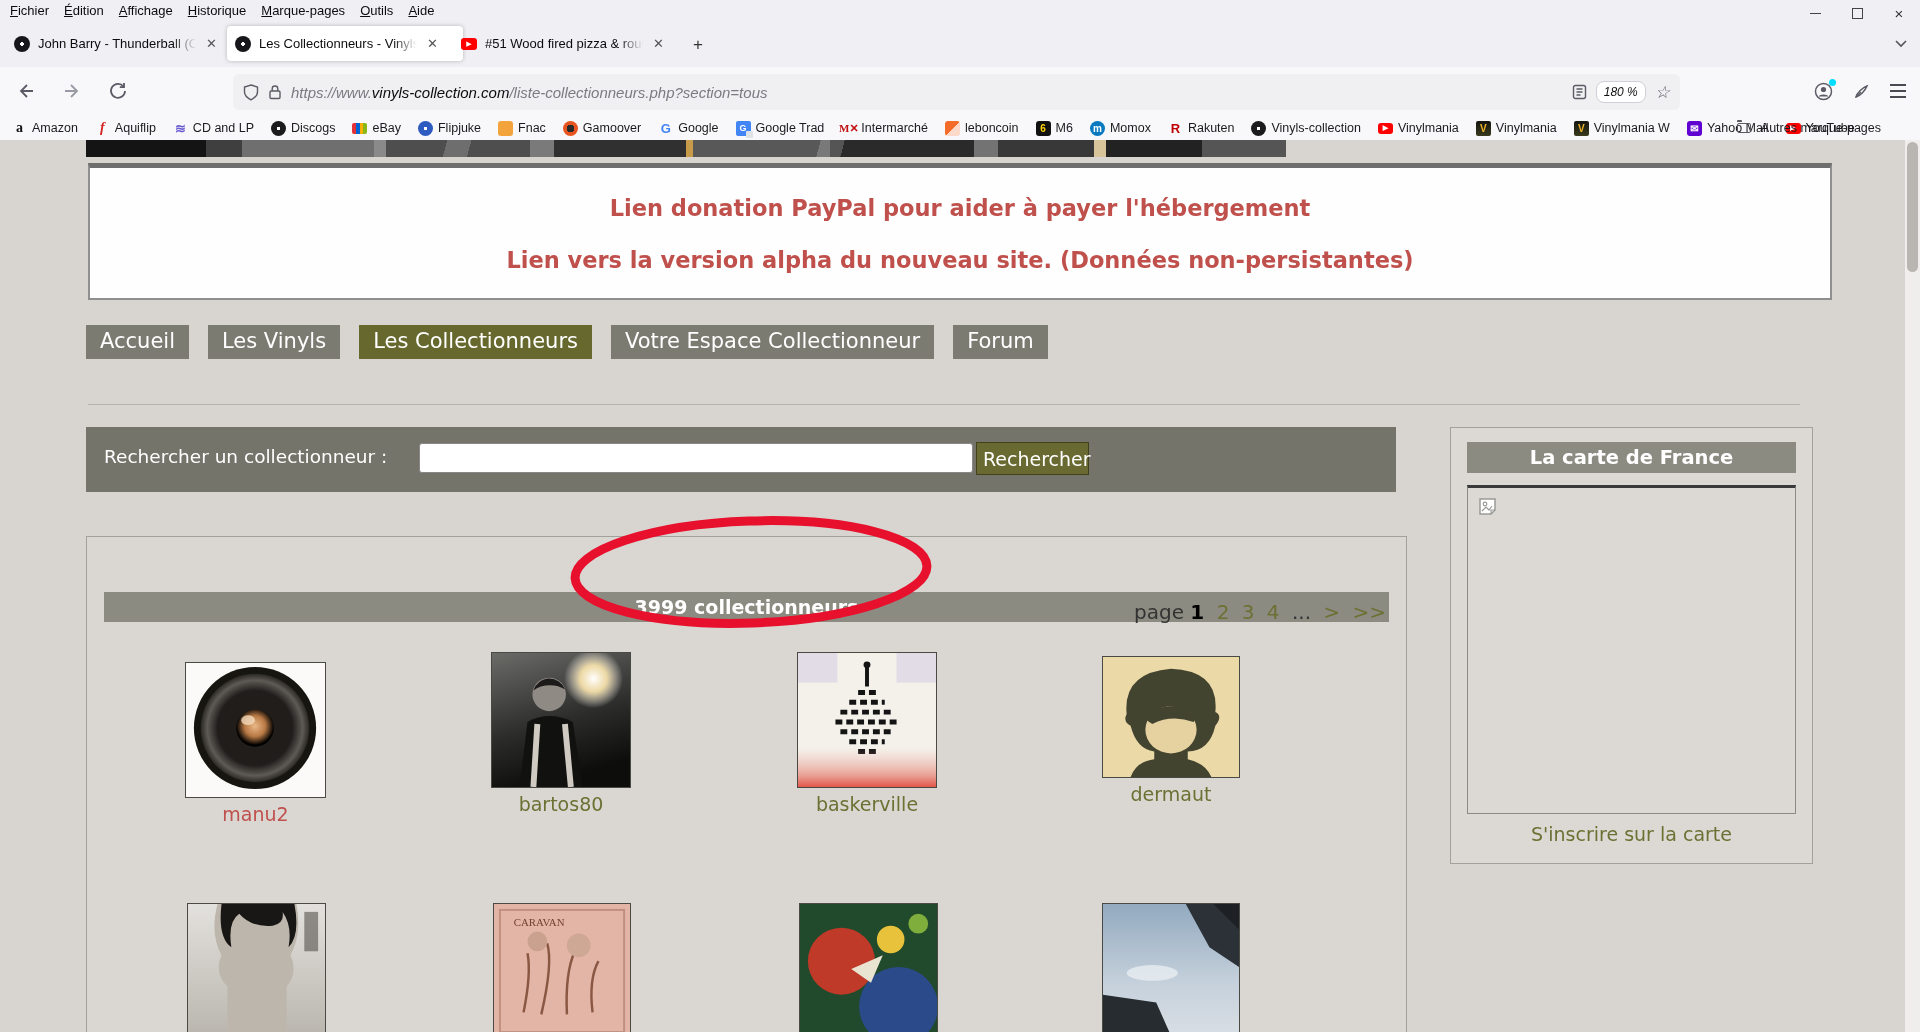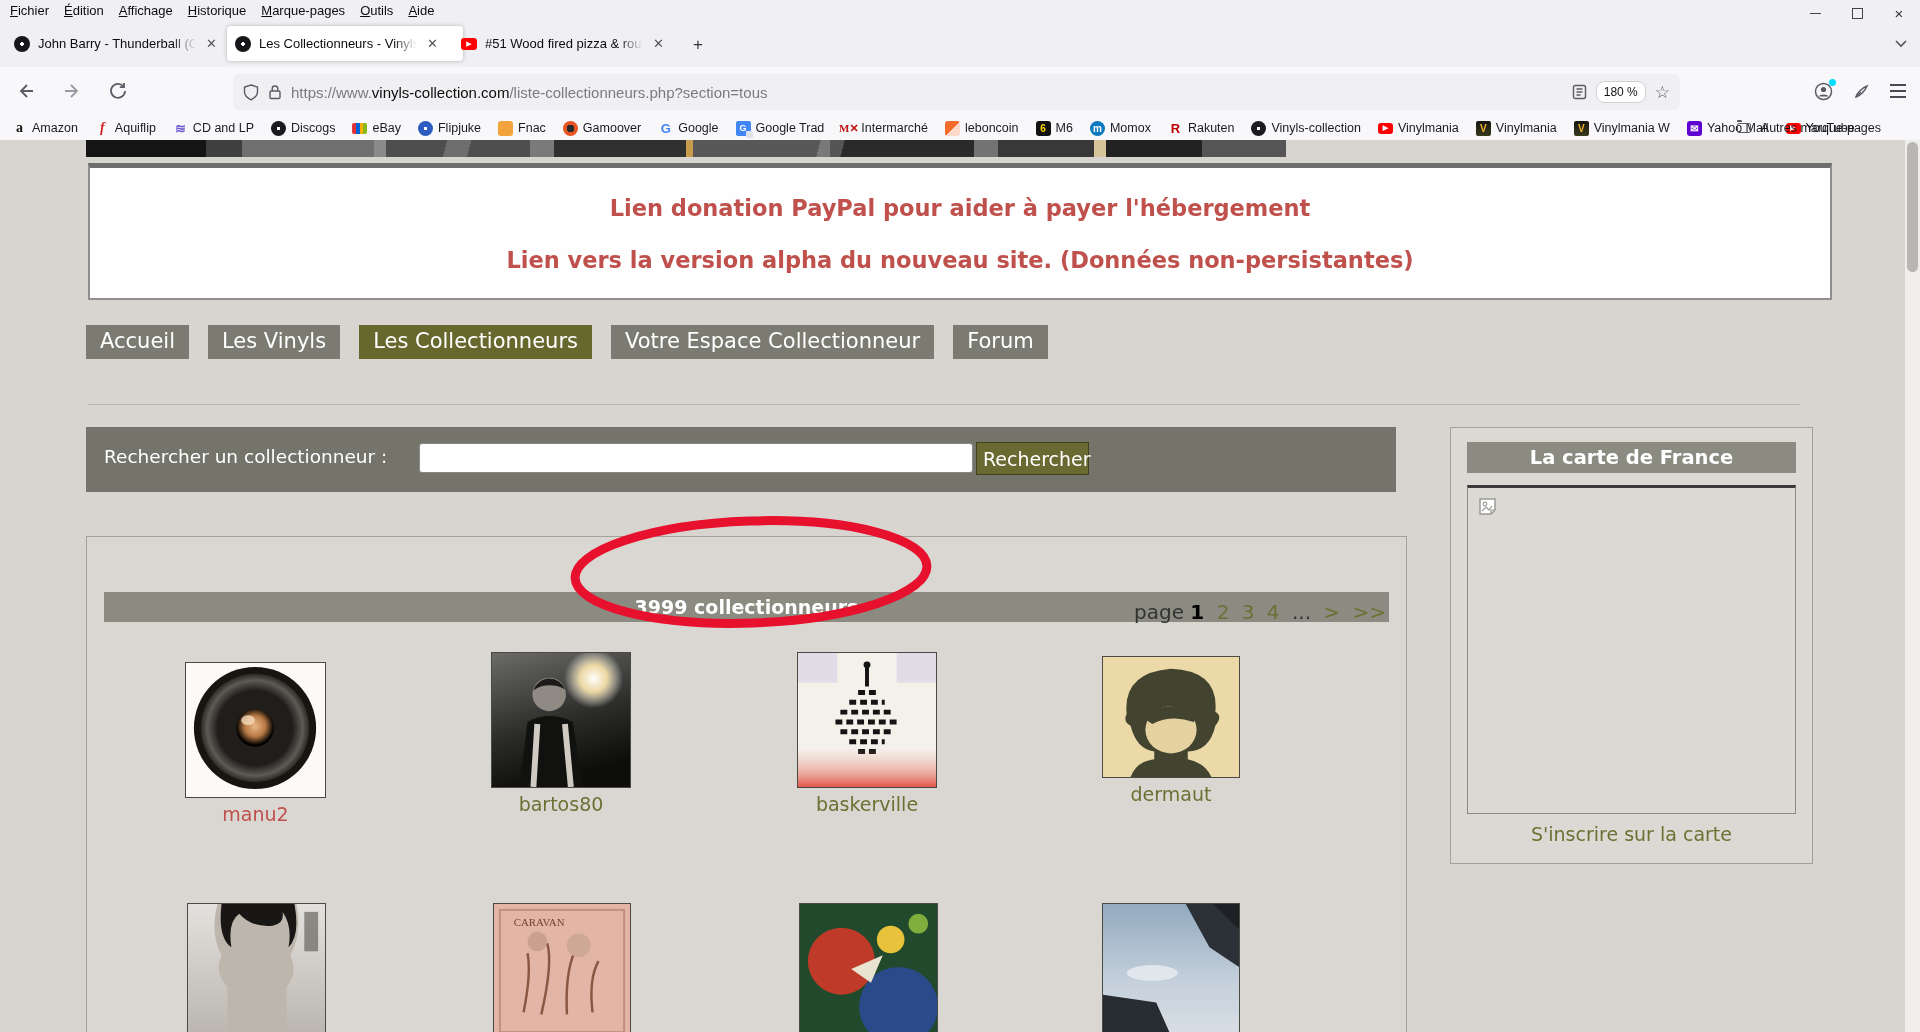--- a/index.html
+++ b/index.html
@@ -28,21 +28,21 @@
   .fav-vinyl{border-radius:50%;background:radial-gradient(circle at 50% 50%,#fff 0 17%,#17171b 18% 100%);}
   .fav-yt{width:16px;height:12px;margin-top:0;background:#f00;border-radius:3px;color:#fff;
           display:flex;align-items:center;justify-content:center;font-size:7px;line-height:12px;}
   .newtab{position:absolute;left:686px;top:13px;width:24px;height:24px;border-radius:4px;
           display:flex;align-items:center;justify-content:center;font-size:17px;color:#333;}
   .tab-chevron{position:absolute;right:12px;top:16px;color:#555;}
   .navbar{position:absolute;left:0;top:67px;width:1920px;height:49px;background:#f8f8fa;border-bottom:1px solid #e3e3e8;}
   .navbtns{position:absolute;left:10px;top:8px;display:flex;gap:14px;}
   .navbtn{width:32px;height:32px;display:flex;align-items:center;justify-content:center;}
   .urlbar{position:absolute;left:233px;top:7px;width:1447px;height:36px;background:#f0f0f3;border-radius:6px;
-          display:flex;align-items:center;padding:0 10px;box-sizing:border-box;gap:9px;}
+          display:flex;align-items:center;padding:0 10px;box-sizing:border-box;gap:9px;font-style:italic;}
   .url-text{font-size:15px;color:#0c0c0d;white-space:nowrap;flex:1;overflow:hidden;}
   .url-dim{color:#7a7a82;}
   .zoom-pill{font-size:12px;color:#111;background:#fff;border:1px solid #d0d0d6;border-radius:8px;
              padding:3px 7px;white-space:nowrap;}
   .star{font-size:17px;color:#55555e;line-height:17px;}
   .nav-right{position:absolute;right:14px;top:8px;display:flex;gap:20px;align-items:center;height:32px;}
   .acct{position:relative;}
   .acct::after{content:"";position:absolute;right:-3px;top:-3px;width:7px;height:7px;border-radius:50%;background:#0df;}
   .hamburger{display:flex;flex-direction:column;gap:4px;}
   .hamburger i{display:block;width:16px;height:2px;background:#4a4a52;}

